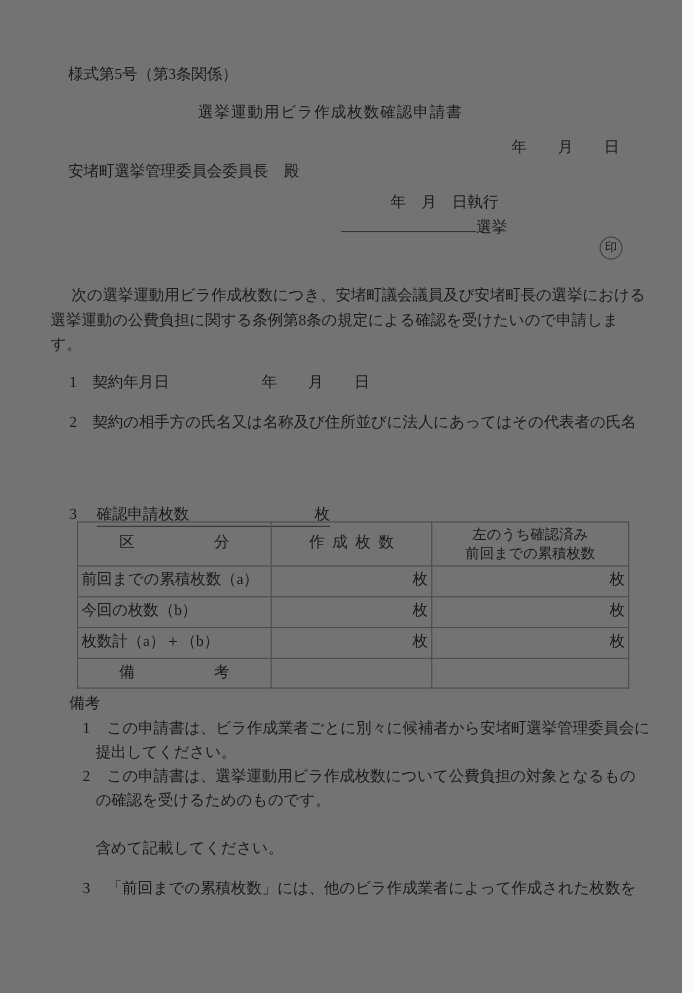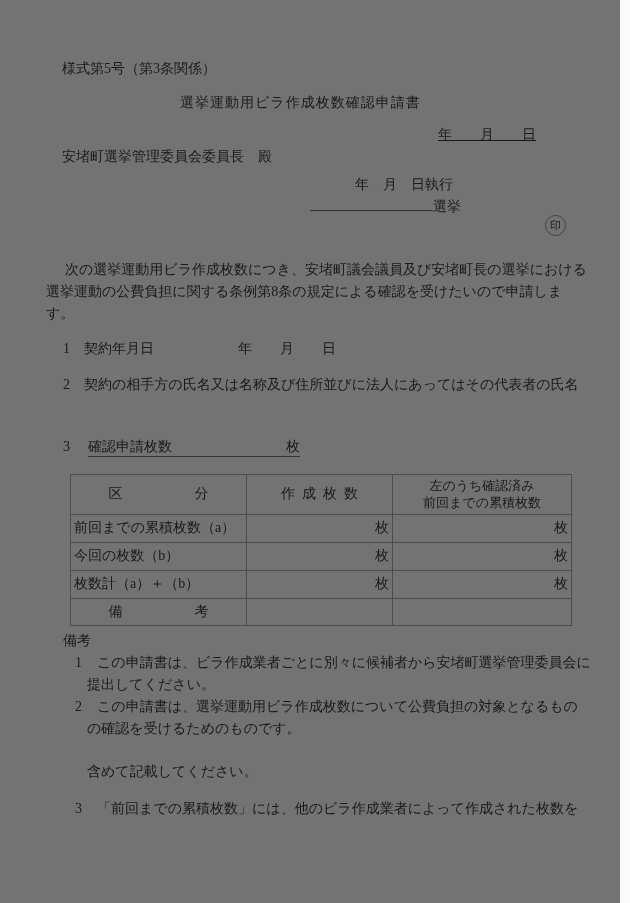--- a/index.html
+++ b/index.html
@@ -72,42 +72,42 @@
 </style>
 </head>
 <body>
 
 <div class="page">
 
   <div class="line" style="left:62px;top:61px;">様式第5号（第3条関係）</div>
 
   <div class="line title" style="left:180px;top:95px;">選挙運動用ビラ作成枚数確認申請書</div>
 
-  <div class="line" style="left:438px;top:127px;text-decoration:underline;">年　　月　　日</div>
+  <div class="line" style="left:465px;top:127px;">年　　月　　日</div>
 
   <div class="line" style="left:62px;top:149px;">安堵町選挙管理委員会委員長　殿</div>
 
   <div class="line" style="left:355px;top:177px;">年　月　日執行</div>
 
   <div class="line" style="left:310px;top:198px;">
     <span class="blank ruled" style="width:123px;"></span><span>選挙</span>
   </div>
 
 
   <div class="seal" style="left:545px;top:215px;">印</div>
 
   <div class="line" style="left:65px;top:262px;">次の選挙運動用ビラ作成枚数につき、安堵町議会議員及び安堵町長の選挙における</div>
   <div class="line" style="left:46px;top:284px;">選挙運動の公費負担に関する条例第8条の規定による確認を受けたいので申請しま</div>
   <div class="line" style="left:46px;top:306px;">す。</div>
 
   <div class="line" style="left:63px;top:341px;text-align:center;">1　契約年月日　　　　　　年　　月　　日</div>
 
   <div class="line" style="left:63px;top:377px;">2　契約の相手方の氏名又は名称及び住所並びに法人にあってはその代表者の氏名</div>
 
-  <div class="line" style="left:63px;top:439px;">
+  <div class="line" style="left:63px;top:461px;">
     <span>3</span><span class="gap" style="width:18px;"></span><span class="ul"><span>確認申請枚数</span><span class="blank" style="width:114px;"></span><span>枚</span></span>
   </div>
 
   <table class="conf">
     <tbody>
       <tr class="hdr-row">
         <td class="c1">
           <span class="spread">
               <span>区</span>
               <span>分</span>

